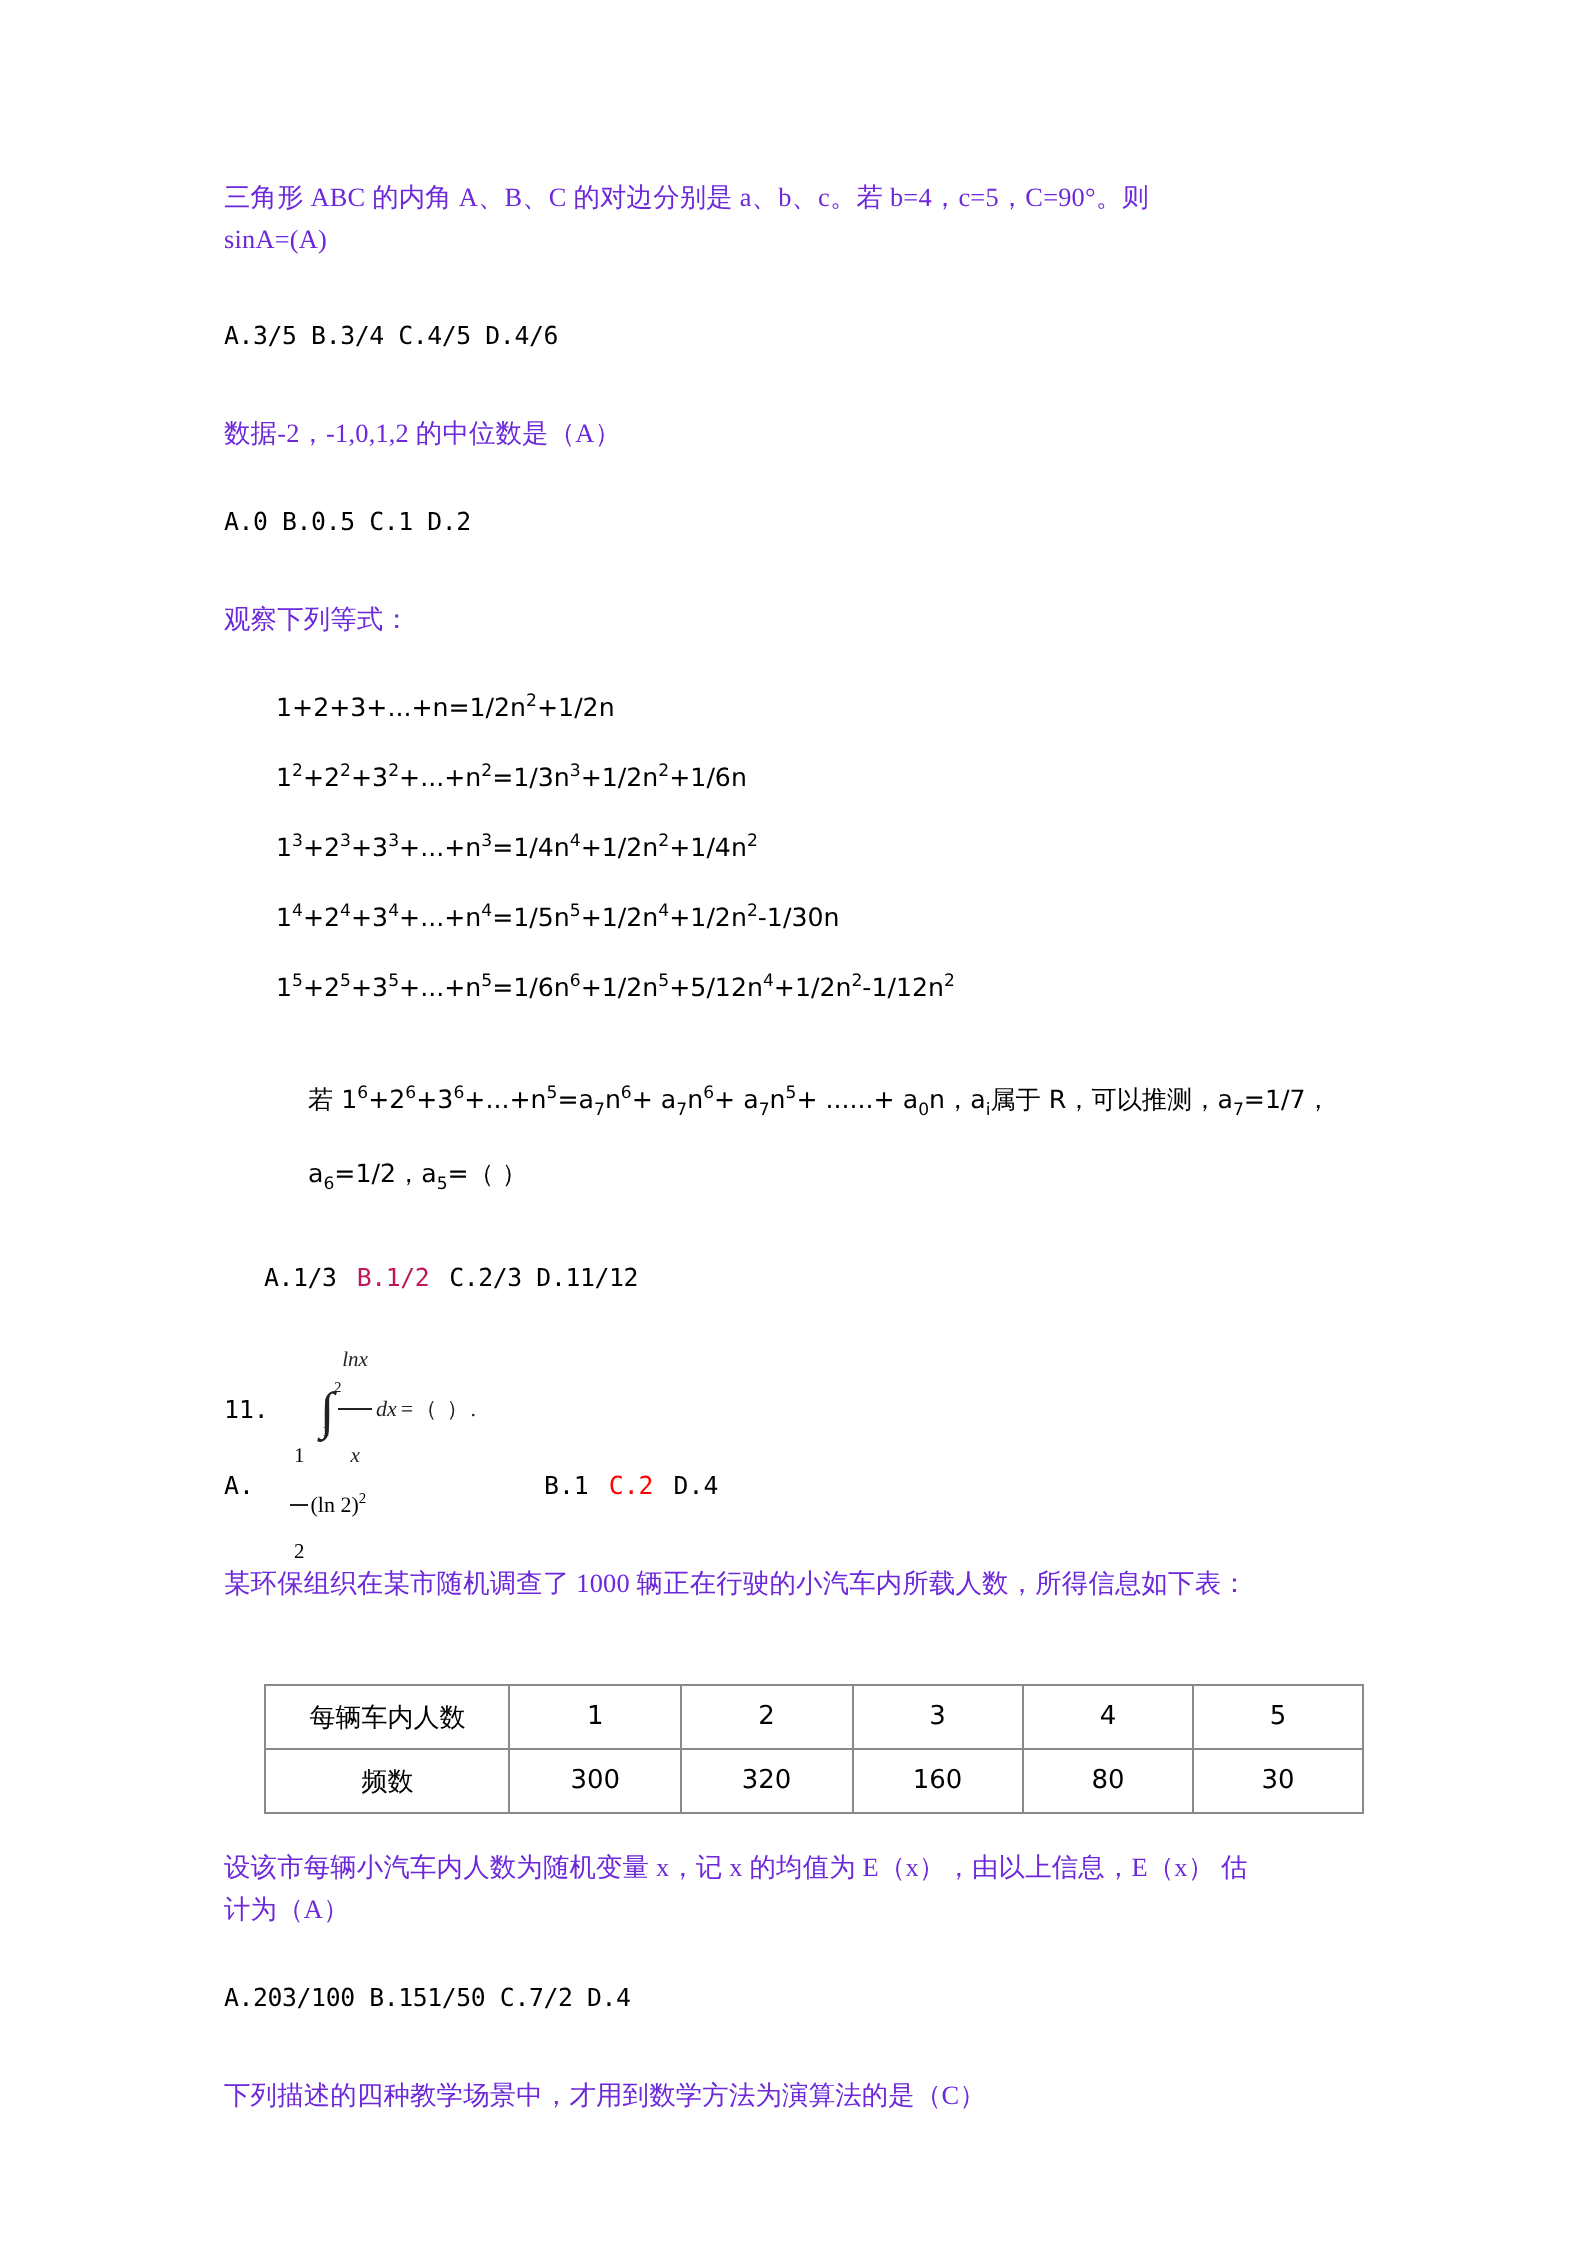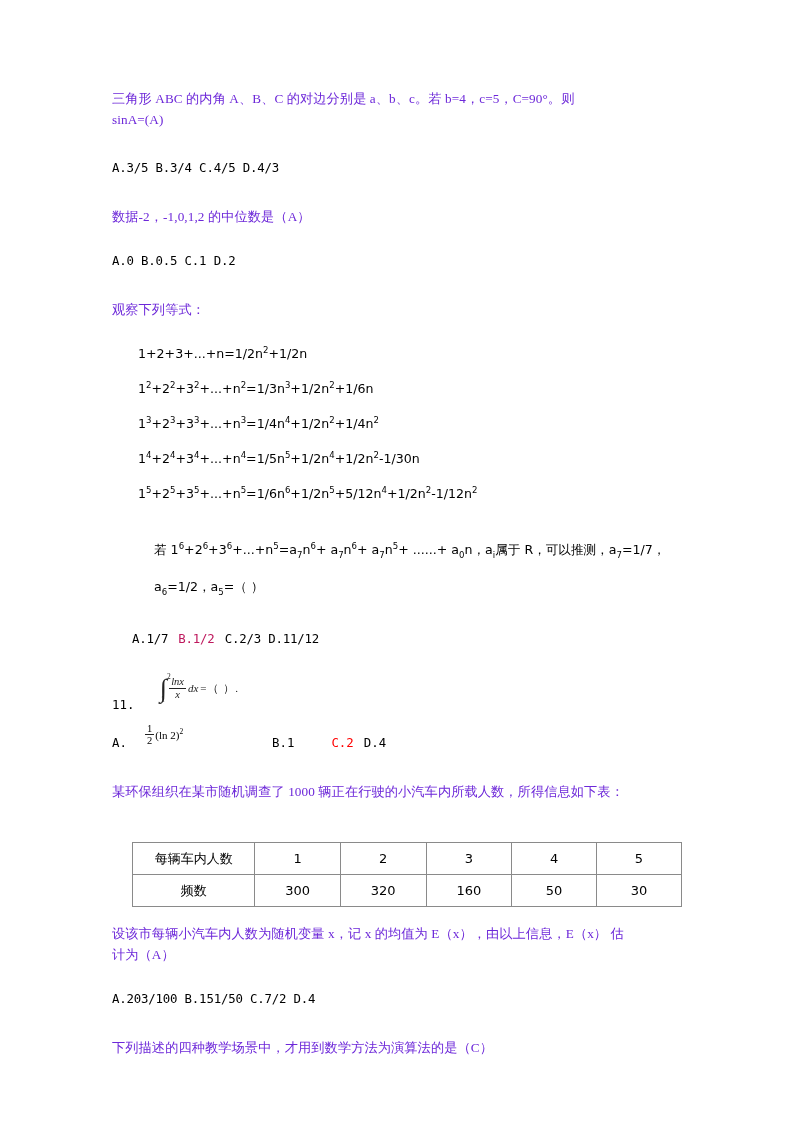--- a/index.html
+++ b/index.html
@@ -119,20 +119,21 @@
     font-size: 7.5px;
     font-style: normal;
   }
   .frac {
     display: inline-flex;
     flex-direction: column;
     align-items: center;
     vertical-align: middle;
     line-height: 1.05;
     margin: 0 1px;
+    gap: 18px;
   }
   .frac .top { padding: 0 2px; font-size: 10.5px; }
   .frac .bar { width: 100%; border-top: 1px solid #222; height: 0; }
   .frac .bot { padding: 0 2px; font-size: 10.5px; }
   .dx { font-style: italic; margin-left: 1px; }
   .eqpar { font-style: normal; margin-left: 2px; letter-spacing: 1px; }
 
   .q11-opts-row {
     position: relative;
     height: 34px;
@@ -147,21 +148,21 @@
     position: absolute; left: 32px; top: 0px;
     font-family: "Liberation Serif", serif;
     font-size: 11px;
     display: flex; align-items: center;
   }
   .q11-rest {
     position: absolute; left: 160px; top: 12px;
     font-family: "DejaVu Sans Mono", monospace;
     font-size: 12.4px;
   }
-  .q11-rest .red { color: #ff0000; margin-left: 27px; }
+  .q11-rest .red { color: #ff0000; }
 
   
   .tbl-wrap { margin-left: 20px; border-radius: 26px; }
   table.freq {
     border-collapse: collapse;
     font-family: "DejaVu Sans", sans-serif;
     font-size: 13px;
     color: #000;
   }
   table.freq td {
@@ -176,21 +177,21 @@
 </head>
 <body>
 
 <div class="page">
   <div class="content">
 
     <div>
       <p class="q-text">三角形 ABC 的内角 A、B、C 的对边分别是 a、b、c。若 b=4，c=5，C=90°。则</p>
       <p class="q-text">sinA=(A)</p>
       <div class="sp-28"></div>
-      <p class="opts">A.3/5  B.3/4  C.4/5  D.4/3</p>
+      <p class="opts">A.3/5  B.3/4  C.4/5  D.4/6</p>
     </div>
 
     <div class="sp-28"></div>
 
     <div>
       <p class="q-text">数据-2，-1,0,1,2 的中位数是（A）</p>
       <div class="sp-24"></div>
       <p class="opts">A.0  B.0.5  C.1  D.2</p>
     </div>
 
@@ -224,21 +225,21 @@
         <p class="para-sans">
           若 1<span class="sup">6</span>+2<span class="sup">6</span>+3<span class="sup">6</span>+...+n<span class="sup">5</span>=a<span class="sub">7</span>n<span class="sup">6</span>+ a<span class="sub">7</span>n<span class="sup">6</span>+ a<span class="sub">7</span>n<span class="sup">5</span>+ ......+ a<span class="sub">0</span>n，a<span class="sub">i</span>属于 R，可以推测，a<span class="sub">7</span>=1/7，
         </p>
         <p class="para-sans">
           a<span class="sub">6</span>=1/2，a<span class="sub">5</span>=（ ）
         </p>
       </div>
 
       <div class="sp-16"></div>
       <p class="opts indent-20">
-        <span>A.1/7</span><span class="opt-gap"></span><span class="red">B.1/2</span><span class="opt-gap"></span><span>C.2/3  D.11/12</span>
+        <span>A.1/3</span><span class="opt-gap"></span><span class="red">B.1/2</span><span class="opt-gap"></span><span>C.2/3  D.11/12</span>
       </p>
     </div>
 
     <div class="sp-24"></div>
 
     <div>
       <div class="q11-row">
         <span class="q11-num">11.</span>
         <span class="integral-expr">
           <span class="int-sign">∫<span class="int-lim-top">2</span><span class="int-lim-bot">1</span></span>
@@ -283,21 +284,21 @@
               <td class="val-cell">2</td>
               <td class="val-cell">3</td>
               <td class="val-cell">4</td>
               <td class="val-cell">5</td>
             </tr>
             <tr>
               <td class="hdr-label">频数</td>
               <td class="val-cell">300</td>
               <td class="val-cell">320</td>
               <td class="val-cell">160</td>
-              <td class="val-cell">50</td>
+              <td class="val-cell">80</td>
               <td class="val-cell">30</td>
             </tr>
           </tbody>
         </table>
       </div>
 
       <div class="sp-16"></div>
       <p class="q-text">设该市每辆小汽车内人数为随机变量 x，记 x 的均值为 E（x），由以上信息，E（x） 估</p>
       <p class="q-text">计为（A）</p>
       <div class="sp-24"></div>

